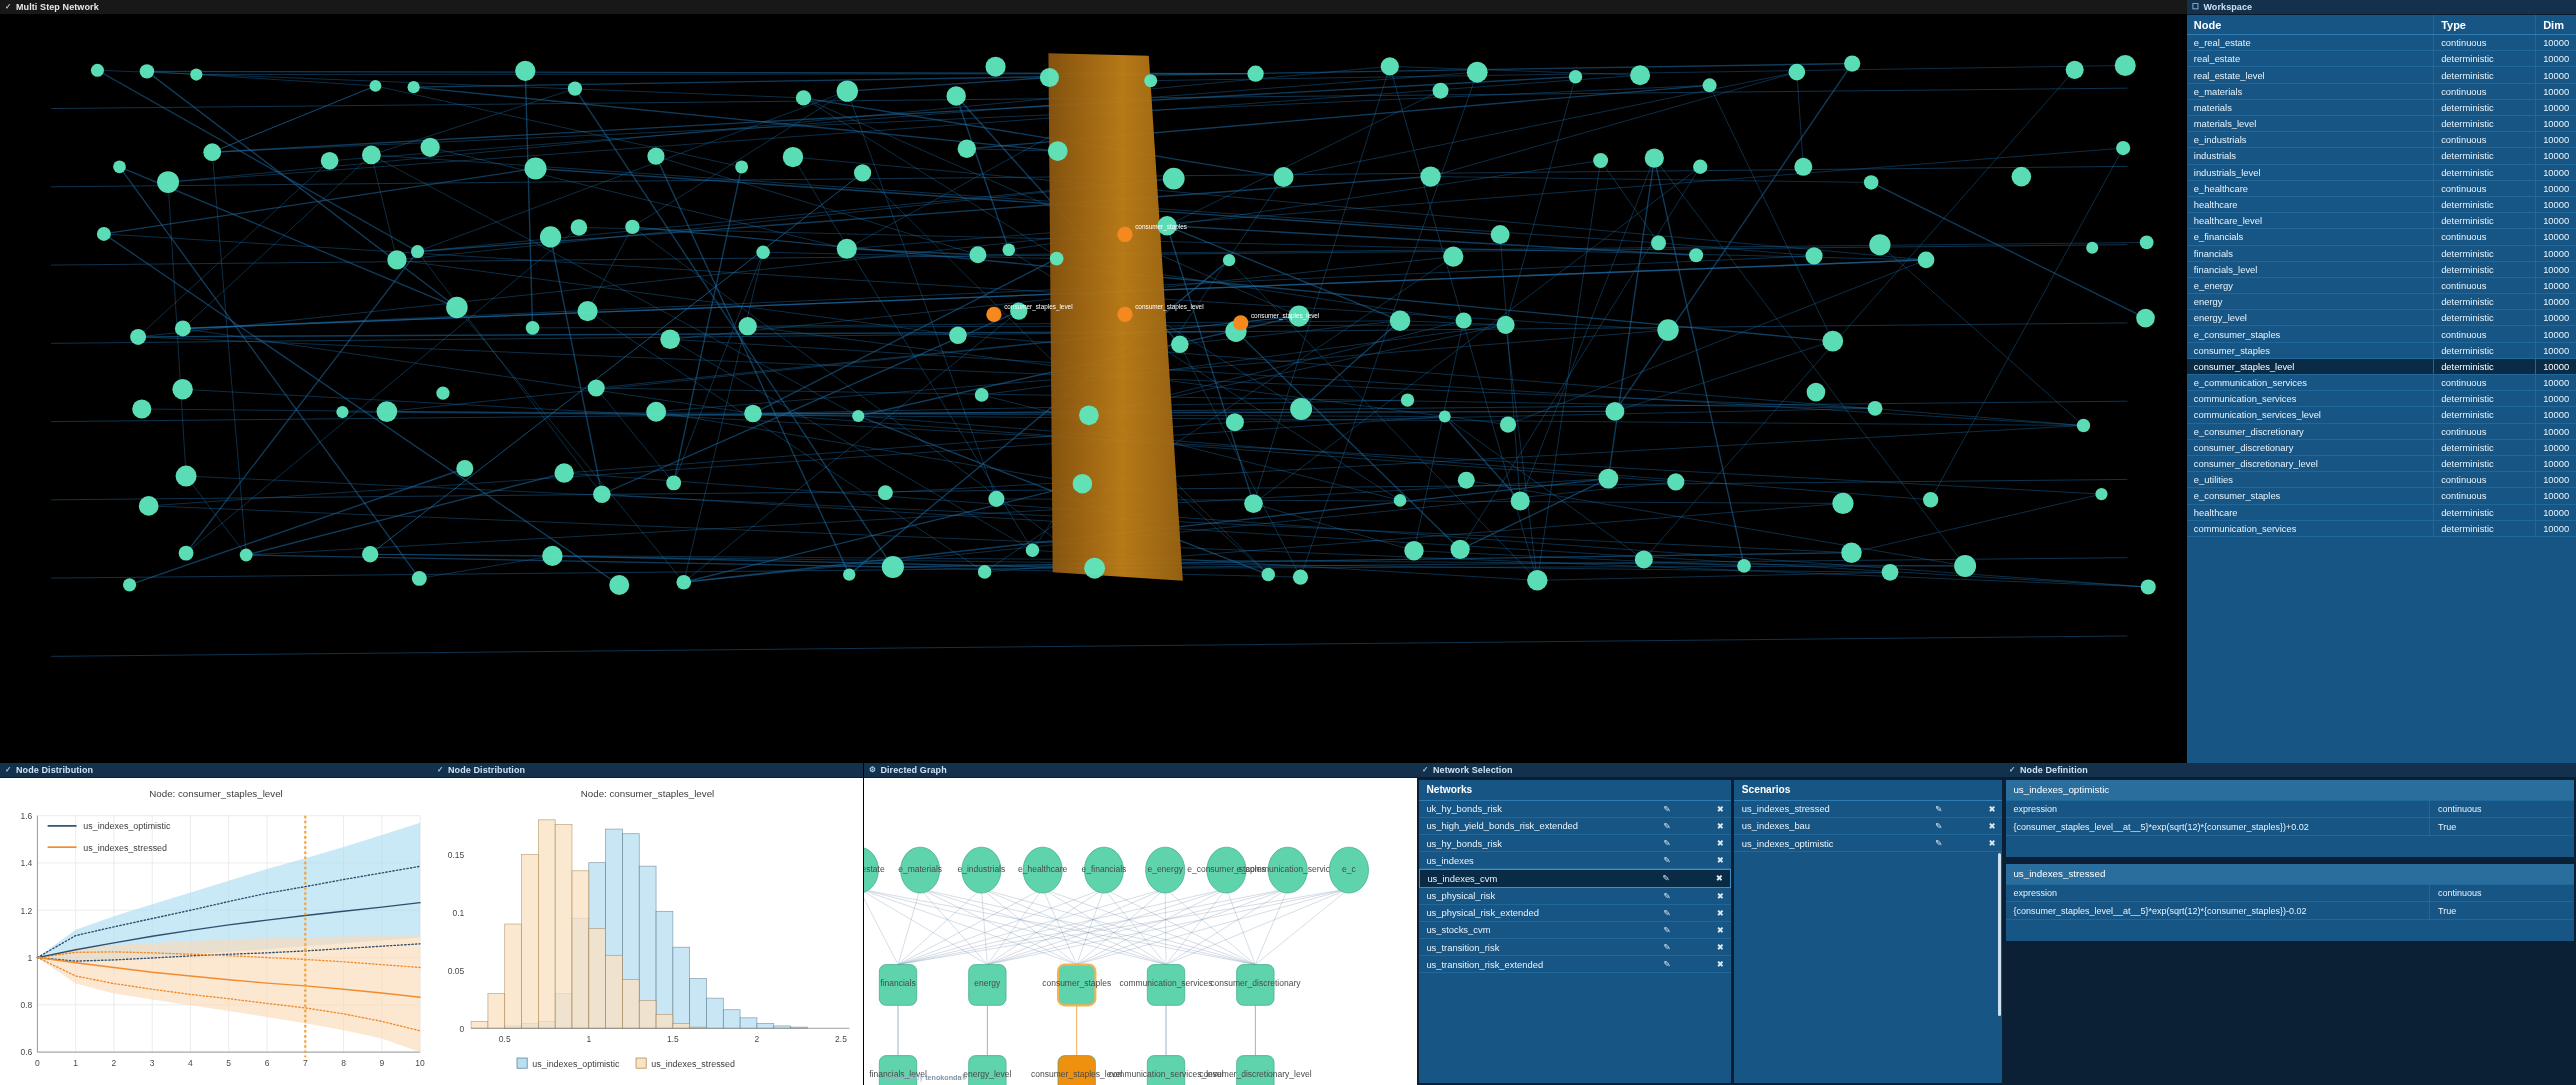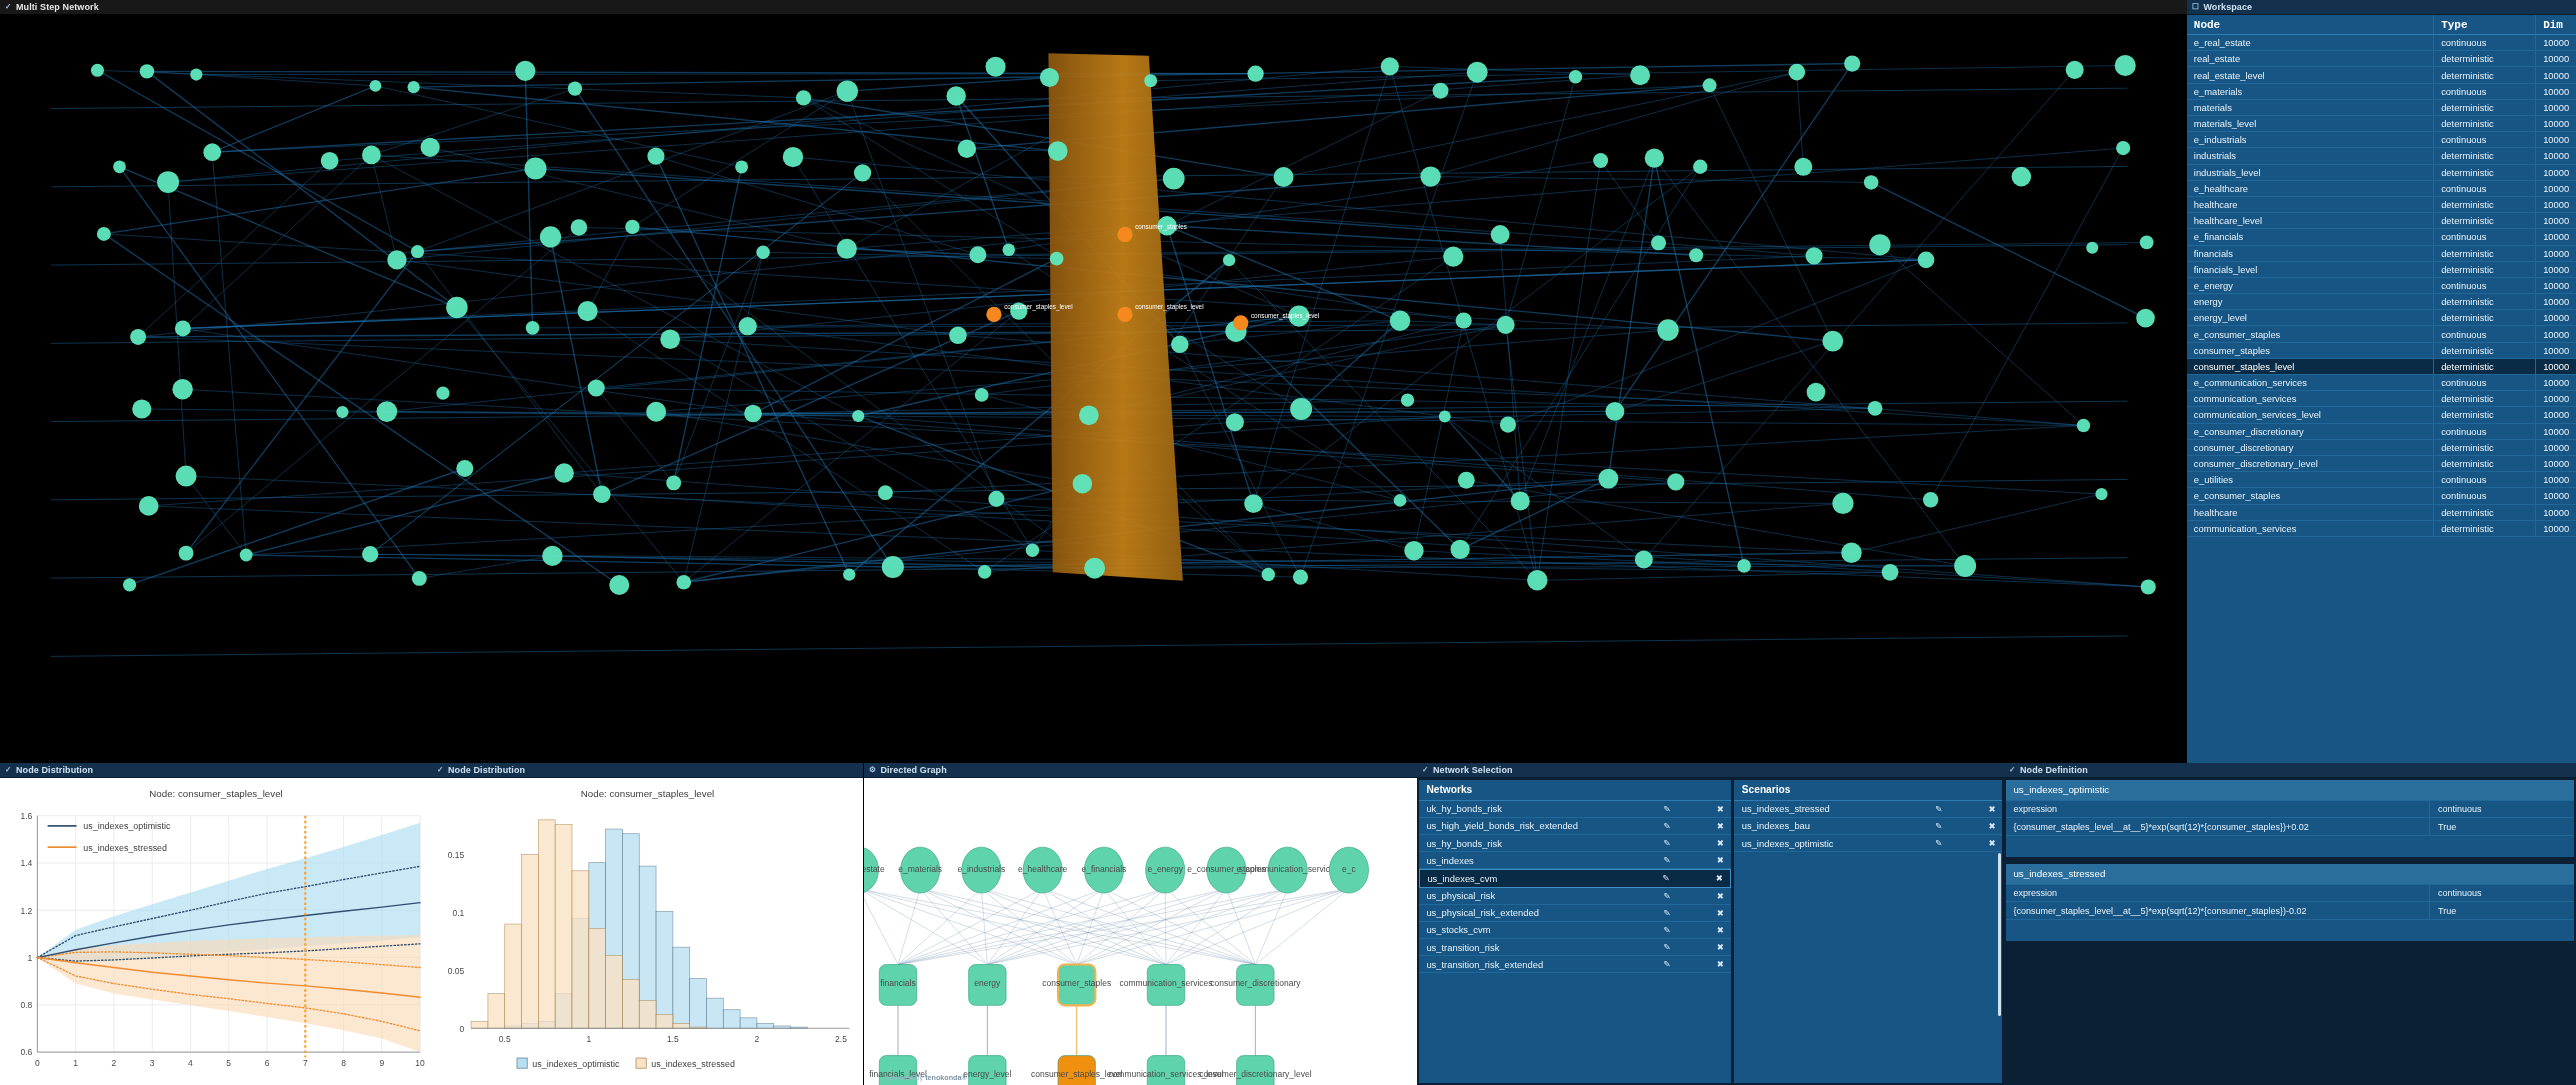--- a/index.html
+++ b/index.html
@@ -22,21 +22,21 @@
   #network-view .panel-body { background:#000; }
   #net-svg { display:block; width:100%; height:100%; }
   .net-label { font-size:7.5px; fill:#ffffff; font-family:"Liberation Sans",sans-serif; }
 
   
   #workspace { left:2187px; top:0; width:389px; height:763px; background:#0b2035; }
   #workspace .panel-body { background:#175684; }
   .ws-table { width:100%; border-collapse:collapse; font-size:9.4px; color:#e9f3fb; }
   .ws-table th {
     text-align:left; font-size:11px; font-weight:bold; padding:3.4px 6.8px;
-    background:#175684; border-bottom:0.9px solid #2f7db3; color:#ffffff;font-family:Liberation Mono, monospace;
+    background:#175684; border-bottom:0.9px solid #2f7db3; color:#ffffff;
   }
   .ws-table td { padding:2.1px 6.8px; border-bottom:0.9px solid #1d6falpha; border-bottom:0.9px solid #206machine; }
   .ws-table td { border-bottom:0.9px solid #1f6899; }
   .ws-table th + th, .ws-table td + td { border-left:0.9px solid #1f6899; }
   .ws-table tr.selected td { background:#0a2b45; color:#ffffff; }
   .ws-col-type { width:102px; }
   .ws-col-dim { width:37px; }
 
   
   #fanchart { left:0px;    top:763px; width:432px; height:322px; background:#fff; }

